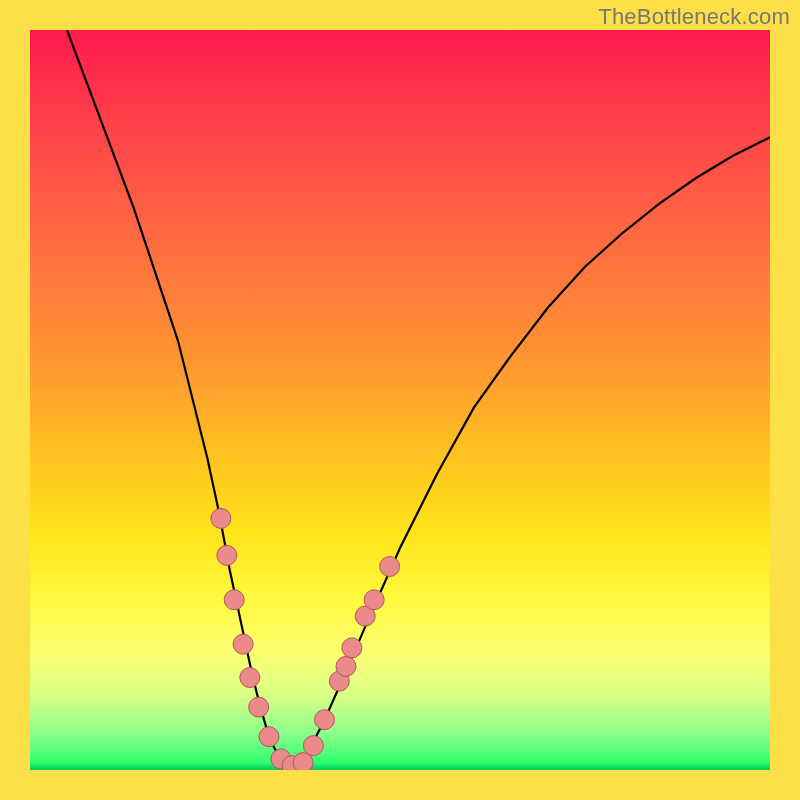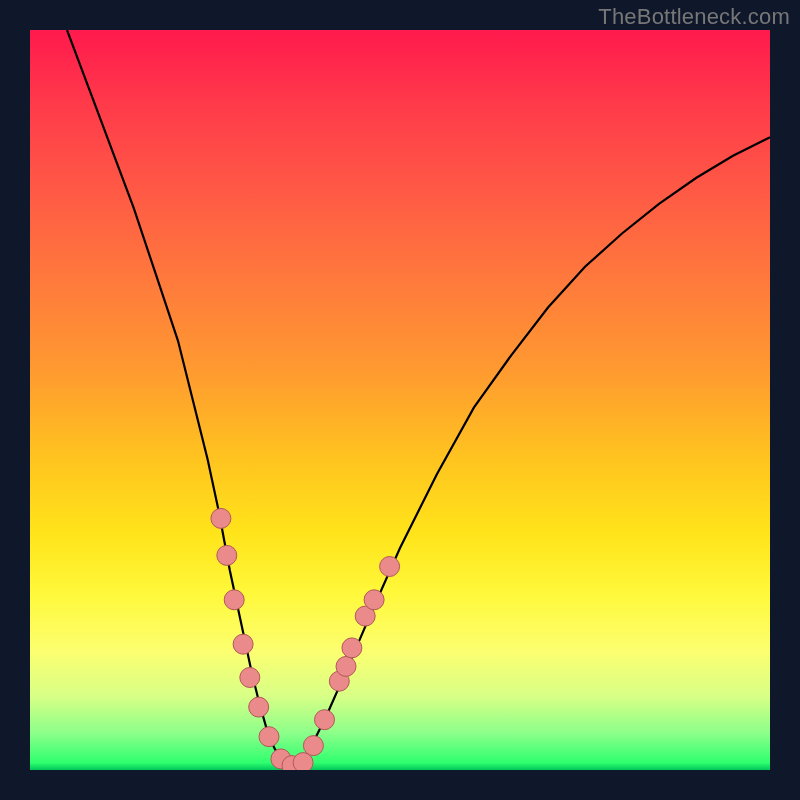--- a/index.html
+++ b/index.html
@@ -8,21 +8,21 @@
     width: 800px;
     height: 800px;
     overflow: hidden;
     background: #000;
     font-family: Arial, Helvetica, sans-serif;
   }
   .frame {
     position: relative;
     width: 800px;
     height: 800px;
-    background: #0f172a;
+    background: #fde047;
   }
   .plot {
     position: absolute;
     left: 30px;
     top: 30px;
     width: 740px;
     height: 740px;
     background: linear-gradient(
       to bottom,
       #ff1a4d 0%,

